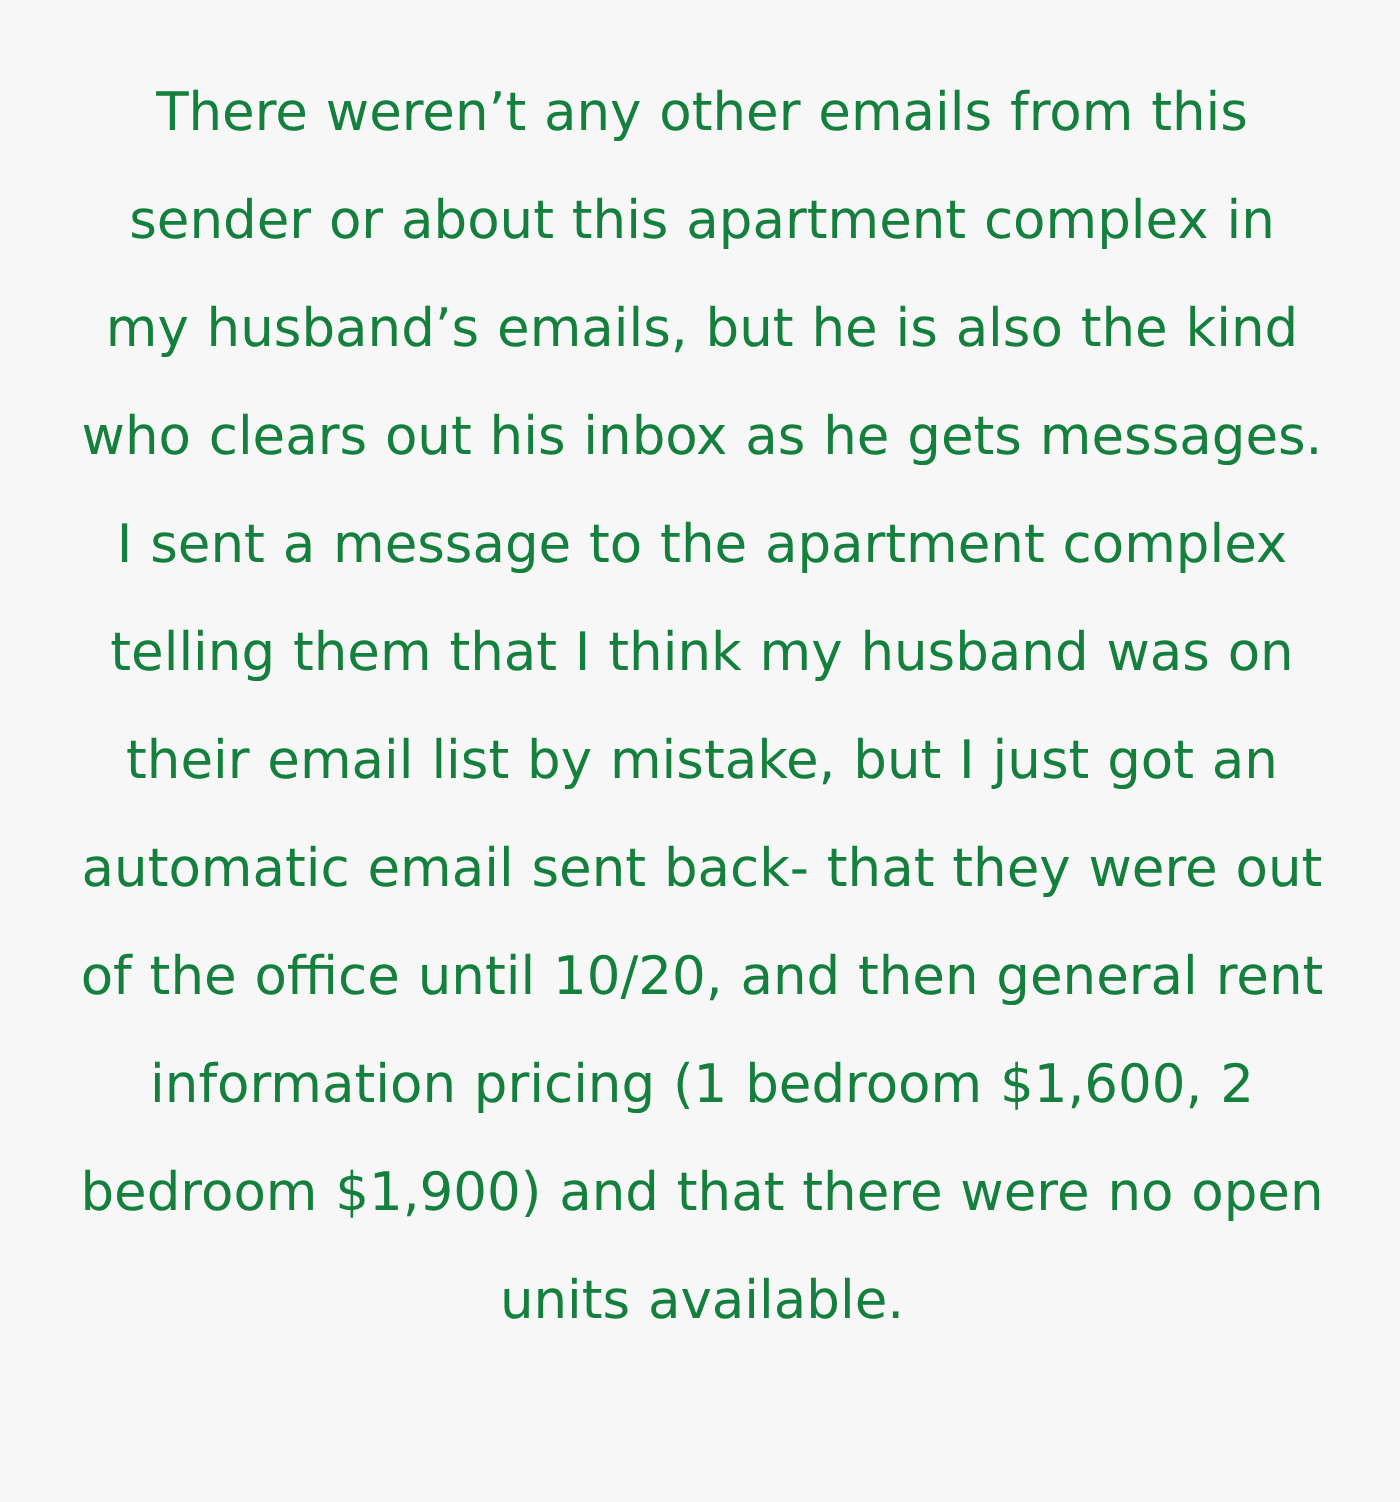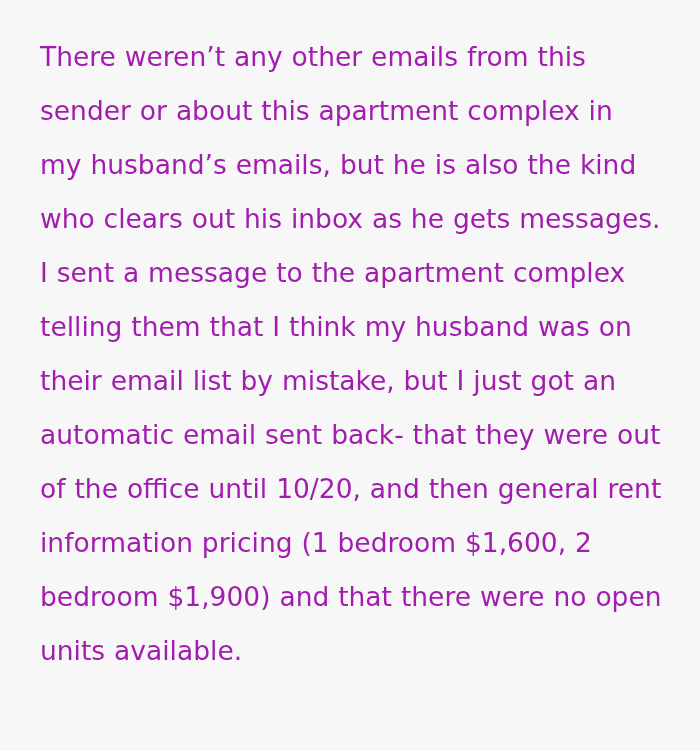--- a/index.html
+++ b/index.html
@@ -20,26 +20,26 @@
     background: #f7f7f7;
     padding: 30px 38px 30px 40px;
     display: flex;
     align-items: flex-start;
     justify-content: flex-start;
   }
   .body-text {
     font-family: "DejaVu Sans", sans-serif;
     font-size: 26.5px;
     line-height: 54px;
-    color: #a21caf;
+    color: #15803d;
     letter-spacing: 0px;
     word-spacing: 0.5px;
     white-space: pre-wrap;
     margin: 0;
-    text-align: left;
+    text-align: center;
   }
 </style>
 </head>
 <body>
 
 <div class="page">
   <p class="body-text">There weren’t any other emails from this sender or about this apartment complex in my husband’s emails, but he is also the kind who clears out his inbox as he gets messages. I sent a message to the apartment complex telling them that I think my husband was on their email list by mistake, but I just got an automatic email sent back- that they were out of the office until 10/20, and then general rent information pricing (1 bedroom $1,600, 2 bedroom $1,900) and that there were no open units available.</p>
 </div>
 
 </body></html>

